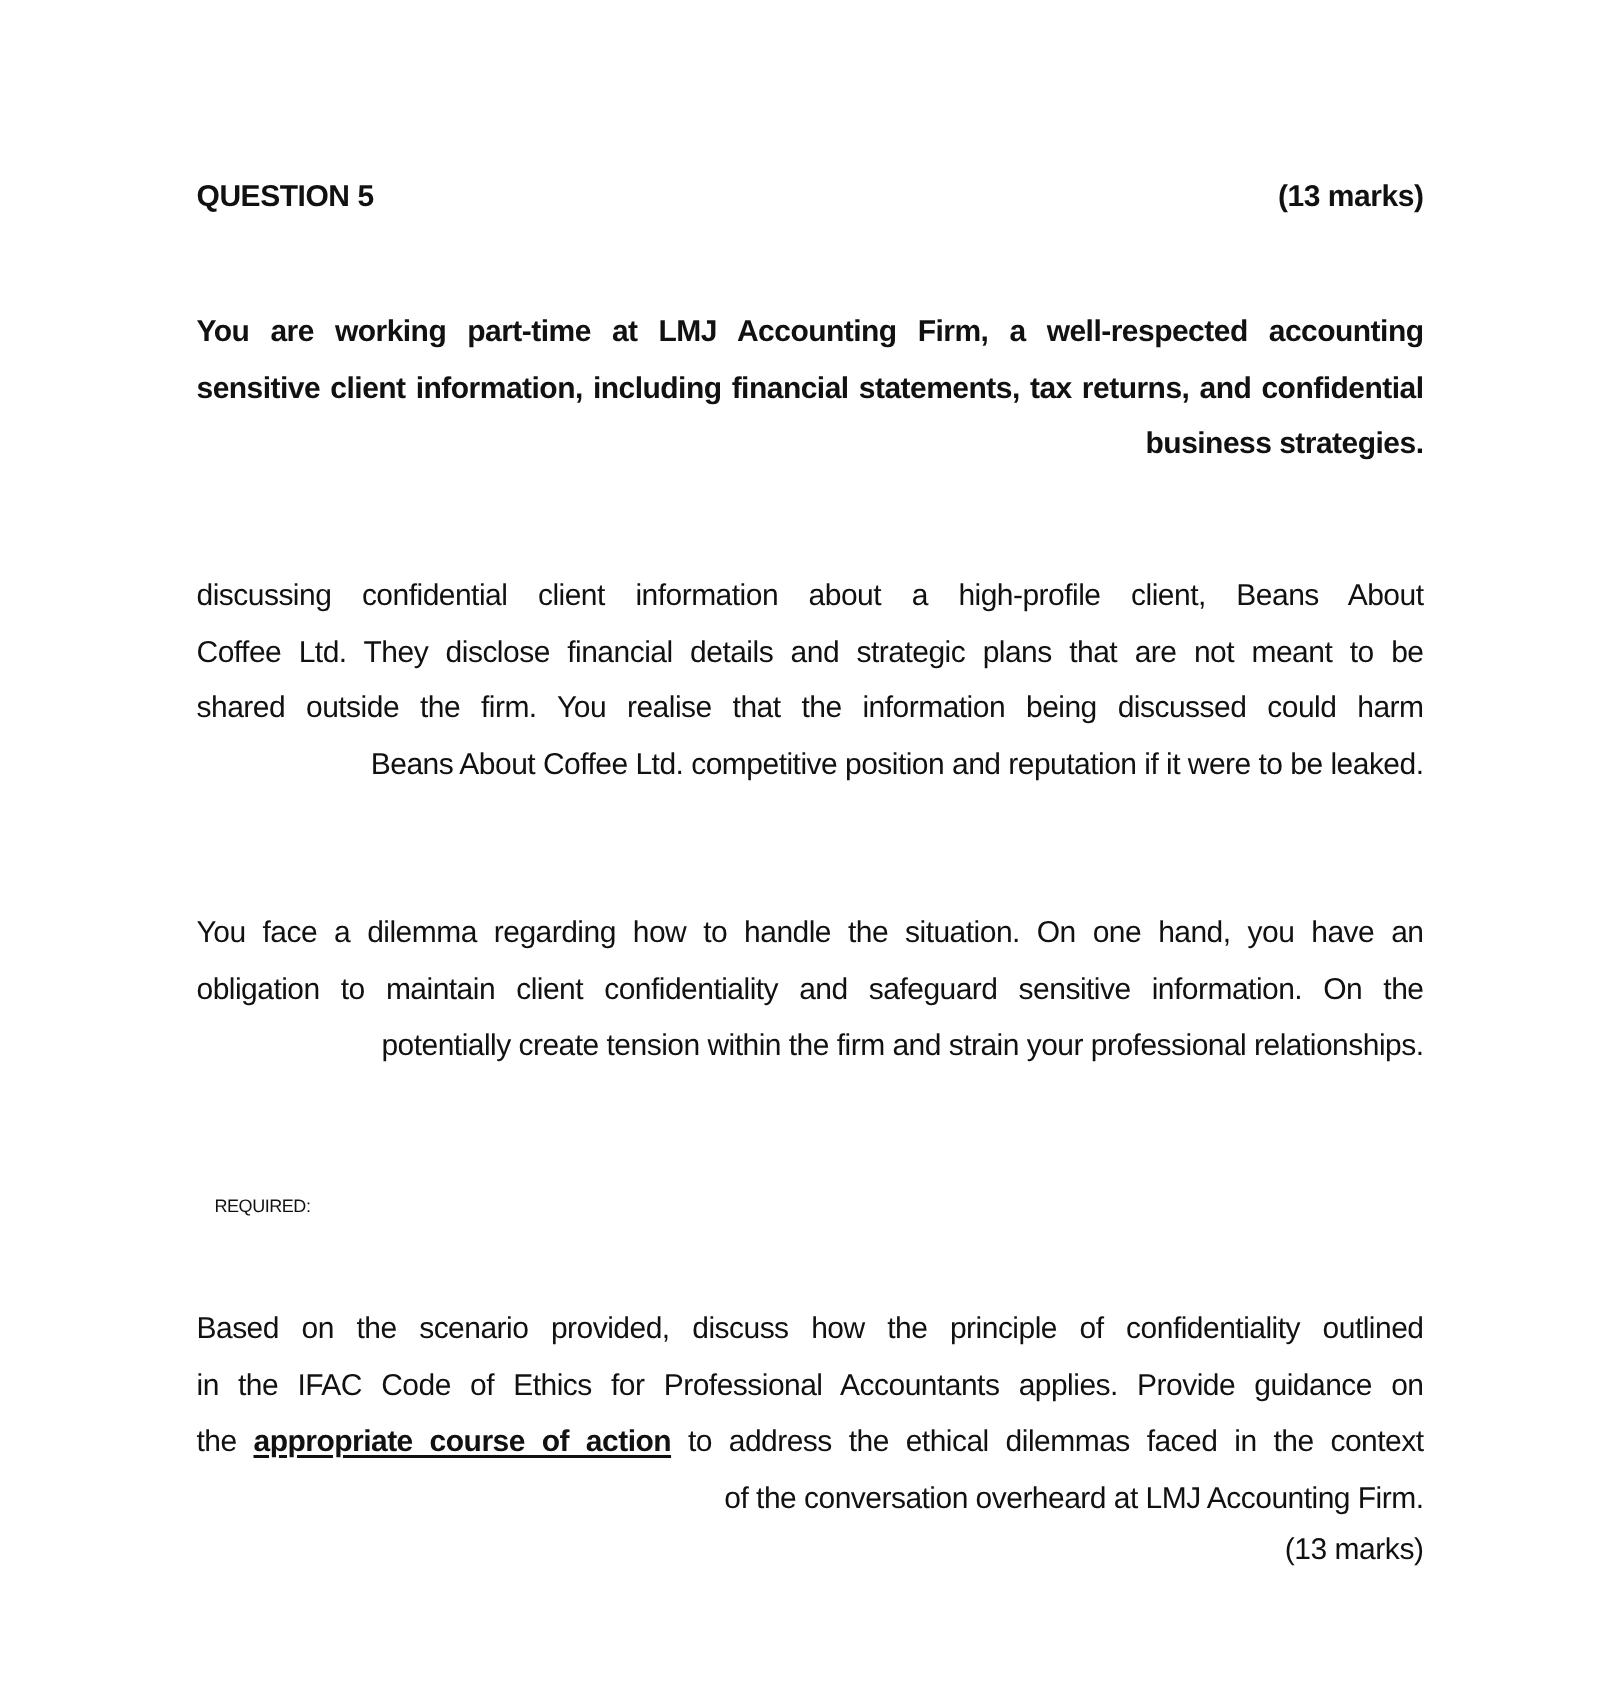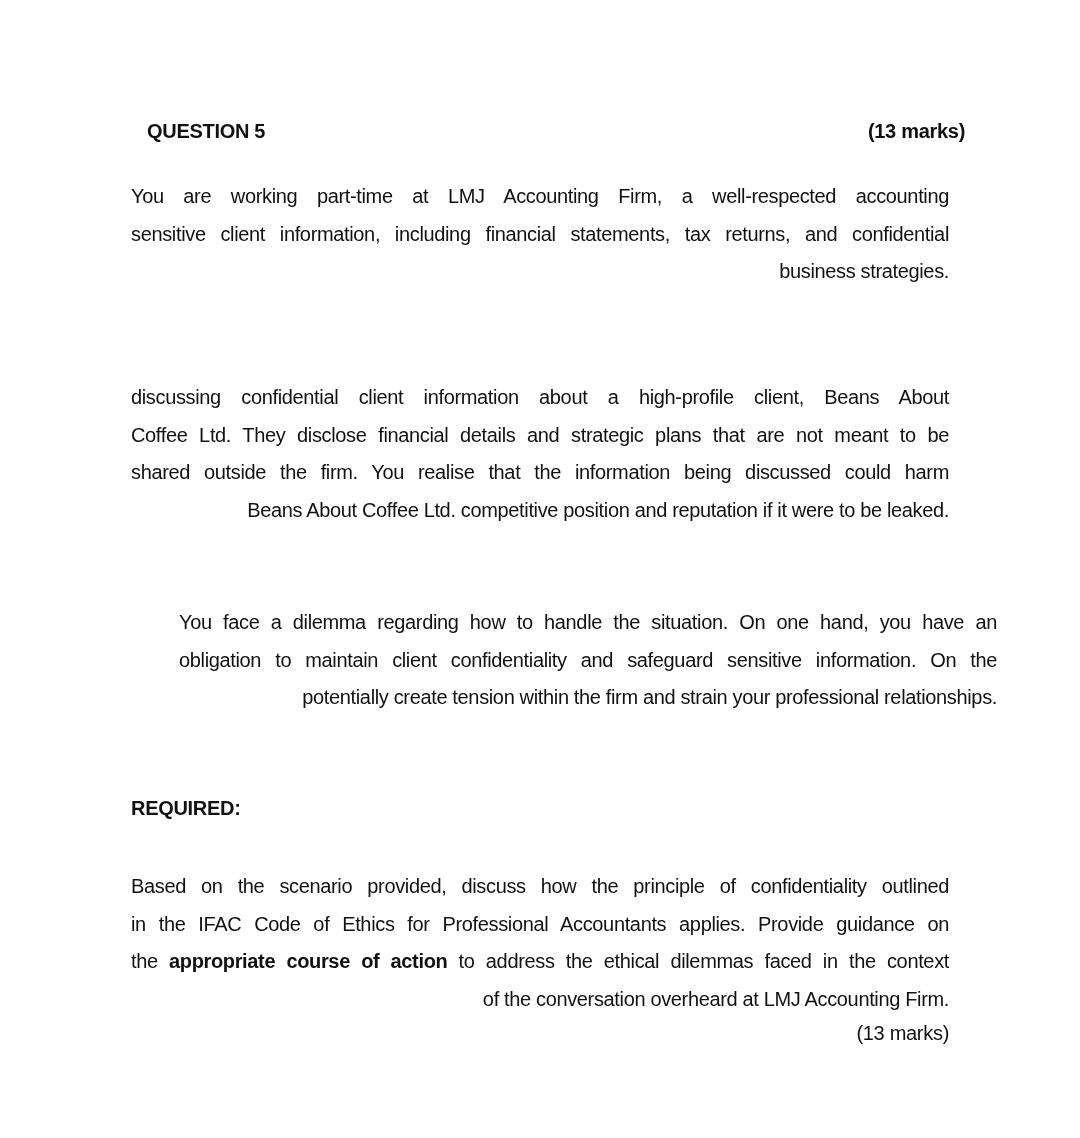--- a/index.html
+++ b/index.html
@@ -23,21 +23,20 @@
   }
   .header {
     position: absolute;
     top: 120px;
     left: 0;
     width: 818px;
     height: 28px;
     font-weight: bold;
     font-size: 20px;
     letter-spacing: -0.3px;
-    margin-left: 16px;
   }
   .header .q-title { position: absolute; left: 0; top: 0; }
   .header .q-marks { position: absolute; right: 0; top: 0; }
 
   .para {
     position: absolute;
     left: 0;
     width: 818px;
     font-size: 20px;
     letter-spacing: -0.35px;
@@ -47,28 +46,29 @@
     line-height: 26px;
     white-space: nowrap;
     text-align: right;
   }
   .line.justify {
     text-align: justify;
     text-align-last: justify;
   }
   .req-heading {
     position: absolute;
-    left: 0;
+    left: 12px;
     top: 797px;
-    font-size: 20px;
-    font-weight: bold;
+    font-size: 12px;
+    font-weight: normal;
     letter-spacing: -0.3px;
   }
   .emph {
     font-weight: bold;
+    text-decoration: underline;
     text-decoration-thickness: 2px;
     text-underline-offset: 3px;
   }
   .marks-bottom {
     position: absolute;
     right: 0;
     top: 1022px;
     font-size: 20px;
     letter-spacing: -0.3px;
   }
@@ -76,34 +76,34 @@
 </head>
 <body>
 
 <div class="page">
 
   <div class="header">
     <span class="q-title">QUESTION 5</span>
     <span class="q-marks">(13 marks)</span>
   </div>
 
-  <div class="para" style="top:183px;">
+  <div class="para" style="top:208px;font-weight:bold;">
     <div class="line justify">You are working part-time at LMJ Accounting Firm, a well-respected accounting</div>
     <div class="line justify">sensitive client information, including financial statements, tax returns, and confidential</div>
     <div class="line">business strategies.</div>
   </div>
 
   <div class="para" style="top:384px;">
     <div class="line justify">discussing confidential client information about a high-profile client, Beans About</div>
     <div class="line justify">Coffee Ltd. They disclose financial details and strategic plans that are not meant to be</div>
     <div class="line justify">shared outside the firm. You realise that the information being discussed could harm</div>
     <div class="line">Beans About Coffee Ltd. competitive position and reputation if it were to be leaked.</div>
   </div>
 
-  <div class="para" style="top:609px;margin-left:48px;">
+  <div class="para" style="top:609px;">
     <div class="line justify">You face a dilemma regarding how to handle the situation. On one hand, you have an</div>
     <div class="line justify">obligation to maintain client confidentiality and safeguard sensitive information. On the</div>
     <div class="line">potentially create tension within the firm and strain your professional relationships.</div>
   </div>
 
   <div class="req-heading">REQUIRED:</div>
 
   <div class="para" style="top:873px;">
     <div class="line justify">Based on the scenario provided, discuss how the principle of confidentiality outlined</div>
     <div class="line justify">in the IFAC Code of Ethics for Professional Accountants applies. Provide guidance on</div>

